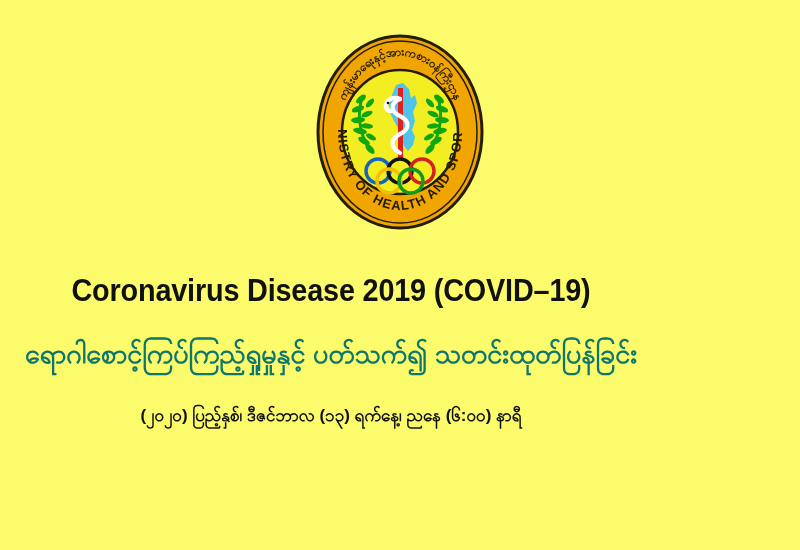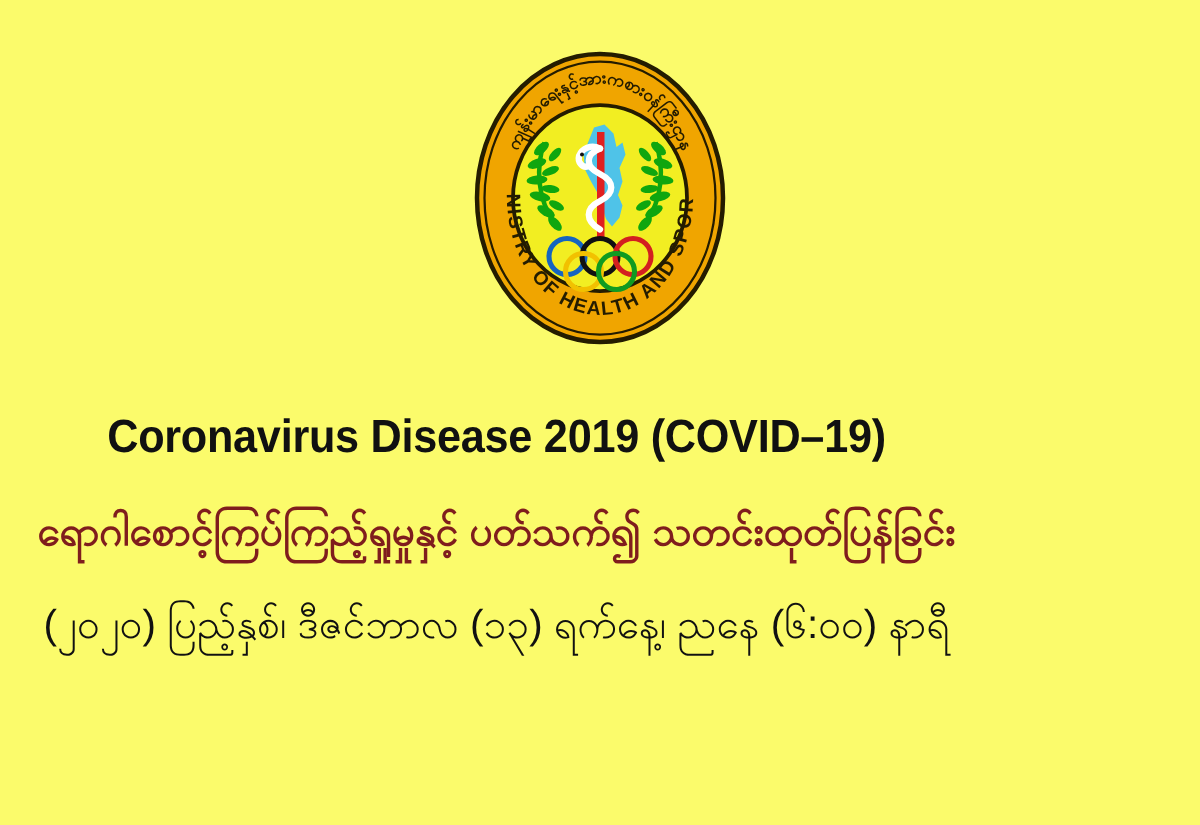--- a/index.html
+++ b/index.html
@@ -50,33 +50,33 @@
     color: #111111;
     font-family: "Liberation Sans Narrow", "Liberation Sans", sans-serif;
     font-weight: bold;
     font-size: 31px;
     letter-spacing: -0.2px;
     line-height: 38px;
     white-space: nowrap;
     transform: scaleX(0.93);
   }
   .title-mm {
-    color: #7f1d1d;
+    color: #0f766e;
     font-family: "Liberation Sans", "DejaVu Sans", sans-serif;
     font-weight: bold;
     font-size: 27px;
     line-height: 52px;
     margin-top: 18px;
     white-space: nowrap;
   }
   .title-date {
     color: #111111;
     font-family: "Liberation Sans", "DejaVu Sans", sans-serif;
-    font-weight: normal;
-    font-size: 27px;
+    font-weight: bold;
+    font-size: 17px;
     line-height: 48px;
     margin-top: 12px;
     white-space: nowrap;
     text-align: center;
   }
 </style>
 </head>
 <body>
 
 <div class="page">

